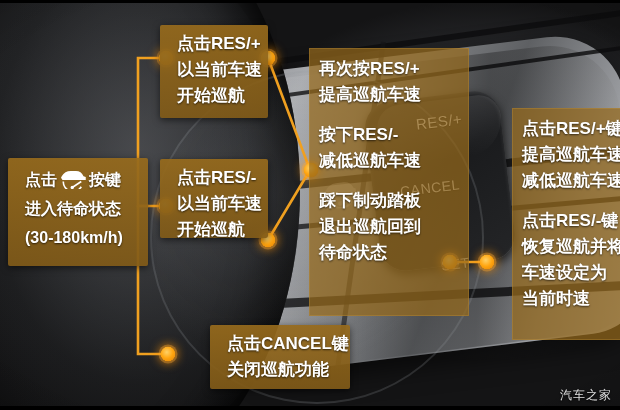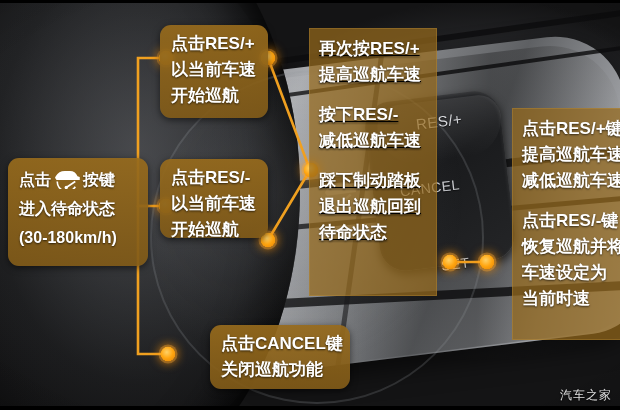--- a/index.html
+++ b/index.html
@@ -107,30 +107,30 @@
     position:absolute;left:322px;top:178px;width:38px;height:30px;
     opacity:.45;transform:rotate(-7deg);
   }
 
   
   .col-overlay{
     position:absolute;
     background:rgba(150,106,28,.72);
     box-shadow:0 0 0 1px rgba(214,162,64,.25) inset;
   }
-  #col-mid{left:309px;top:28px;width:128px;height:268px;text-decoration:underline;}
+  #col-mid{left:309px;top:48px;width:160px;height:268px;}
   #col-right{left:482px;top:108px;width:138px;height:232px;margin-left:30px;}
 
   
   .box{
     position:absolute;
     background:linear-gradient(180deg,rgba(150,106,28,.93) 0%,rgba(128,90,24,.93) 100%);
-    border-radius:11px;
+    border-radius:2px;
     box-shadow:0 2px 7px rgba(0,0,0,.55);
-    padding:6px 11px;
+    padding:6px 17px;
     box-sizing:border-box;
   }
   .box .ln, .col-overlay .ln{
     display:block;
     color:#ffffff;
     font-size:17px;
     line-height:26px;
     white-space:nowrap;
     text-shadow:0 1px 2px rgba(0,0,0,.65);
     font-family:"Liberation Sans","DejaVu Sans",sans-serif;

